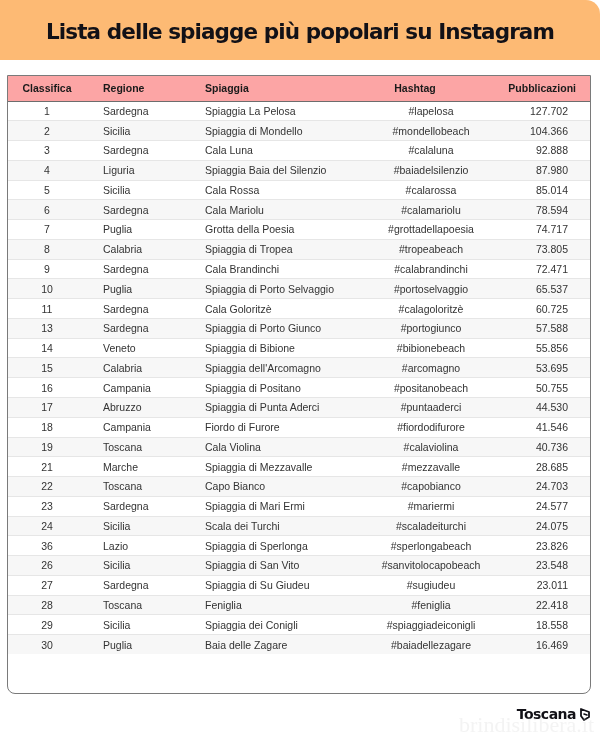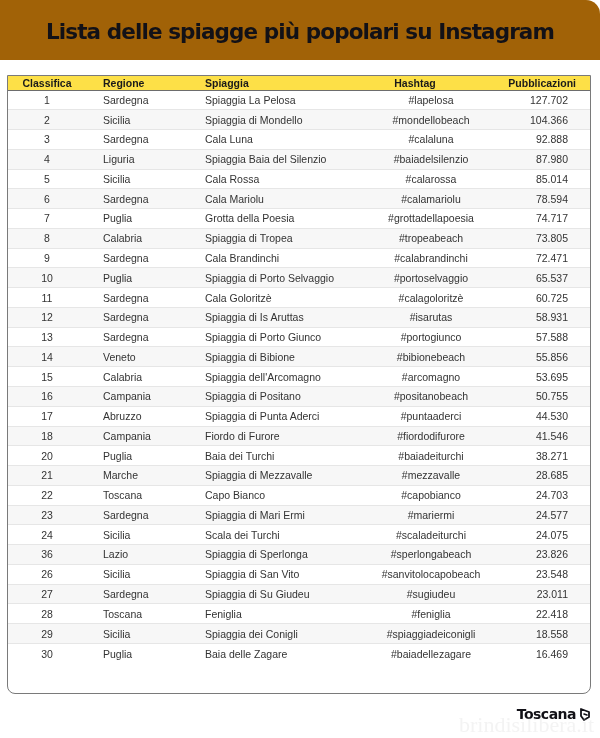--- a/index.html
+++ b/index.html
@@ -6,21 +6,21 @@
     body {
       width: 600px; height: 738px;
       background: #ffffff;
       font-family: "Liberation Sans", sans-serif;
       position: relative;
       overflow: hidden;
     }
     .banner {
       position: absolute; left: 0; top: 0;
       width: 600px; height: 60px;
-      background: #a16207;
+      background: #fdba74;
       border-top-right-radius: 14px;
       display: flex; align-items: center; justify-content: center;
     }
     .banner h1 {
       margin: 0; padding-top: 2px;
       font-family: "DejaVu Sans", sans-serif;
       font-weight: bold;
       font-size: 21.5px;
       letter-spacing: -0.9px;
       color: #121117;
@@ -34,21 +34,21 @@
       overflow: hidden;
       box-sizing: border-box;
     }
     table {
       width: 100%;
       border-collapse: collapse;
       table-layout: fixed;
       font-size: 10.5px;
       color: #333;
     }
-    thead tr { background: #fde047; height: 14px; }
+    thead tr { background: #fca5a5; height: 25px; }
     thead th {
       font-weight: bold;
       font-size: 10.5px;
       color: #1a1a1a;
       border-bottom: 1.5px solid #6d6d6d;
       padding: 0;
     }
     tbody tr { height: 19.78px; }
     tbody tr:nth-child(odd) { background: #ffffff; }
     tbody tr:nth-child(even) { background: #f7f7f7; }
@@ -173,27 +173,20 @@
           <td class="c-pub">65.537</td>
         </tr>
         <tr>
           <td class="c-rank">11</td>
           <td class="c-region">Sardegna</td>
           <td class="c-beach">Cala Goloritzè</td>
           <td class="c-hash">#calagoloritzè</td>
           <td class="c-pub">60.725</td>
         </tr>
         <tr>
-          <td class="c-rank">12</td>
-          <td class="c-region">Sardegna</td>
-          <td class="c-beach">Spiaggia di Is Aruttas</td>
-          <td class="c-hash">#isarutas</td>
-          <td class="c-pub">58.931</td>
-        </tr>
-        <tr>
           <td class="c-rank">13</td>
           <td class="c-region">Sardegna</td>
           <td class="c-beach">Spiaggia di Porto Giunco</td>
           <td class="c-hash">#portogiunco</td>
           <td class="c-pub">57.588</td>
         </tr>
         <tr>
           <td class="c-rank">14</td>
           <td class="c-region">Veneto</td>
           <td class="c-beach">Spiaggia di Bibione</td>
@@ -222,25 +215,25 @@
           <td class="c-pub">44.530</td>
         </tr>
         <tr>
           <td class="c-rank">18</td>
           <td class="c-region">Campania</td>
           <td class="c-beach">Fiordo di Furore</td>
           <td class="c-hash">#fiordodifurore</td>
           <td class="c-pub">41.546</td>
         </tr>
         <tr>
-          <td class="c-rank">20</td>
-          <td class="c-region">Puglia</td>
-          <td class="c-beach">Baia dei Turchi</td>
-          <td class="c-hash">#baiadeiturchi</td>
-          <td class="c-pub">38.271</td>
+          <td class="c-rank">19</td>
+          <td class="c-region">Toscana</td>
+          <td class="c-beach">Cala Violina</td>
+          <td class="c-hash">#calaviolina</td>
+          <td class="c-pub">40.736</td>
         </tr>
         <tr>
           <td class="c-rank">21</td>
           <td class="c-region">Marche</td>
           <td class="c-beach">Spiaggia di Mezzavalle</td>
           <td class="c-hash">#mezzavalle</td>
           <td class="c-pub">28.685</td>
         </tr>
         <tr>
           <td class="c-rank">22</td>

